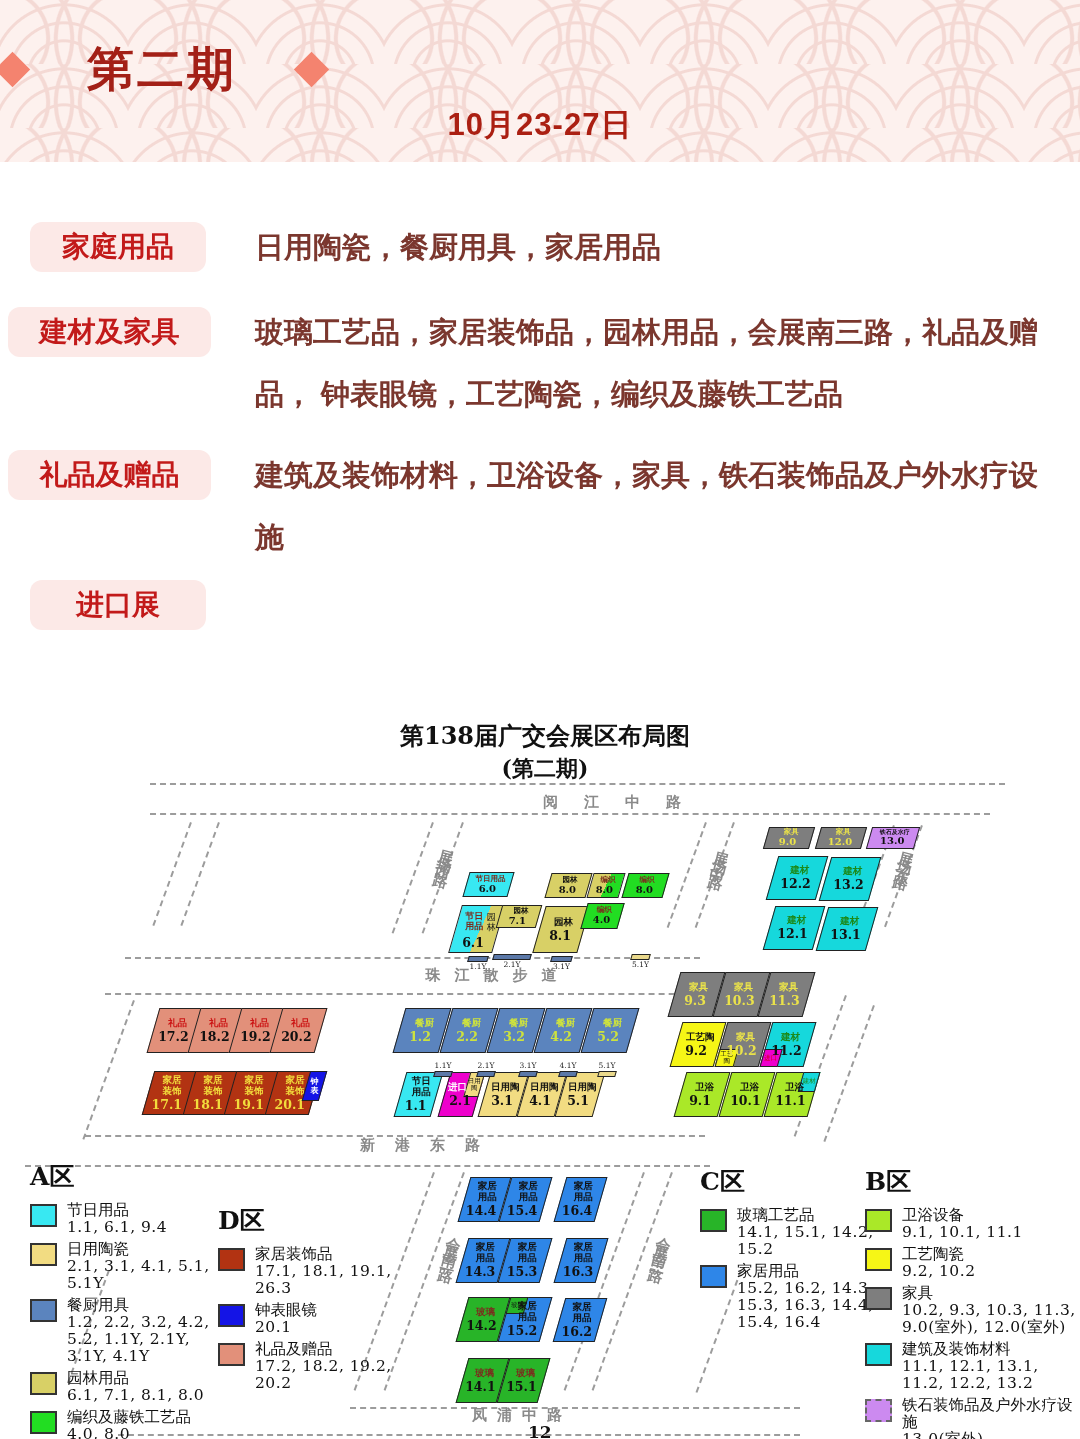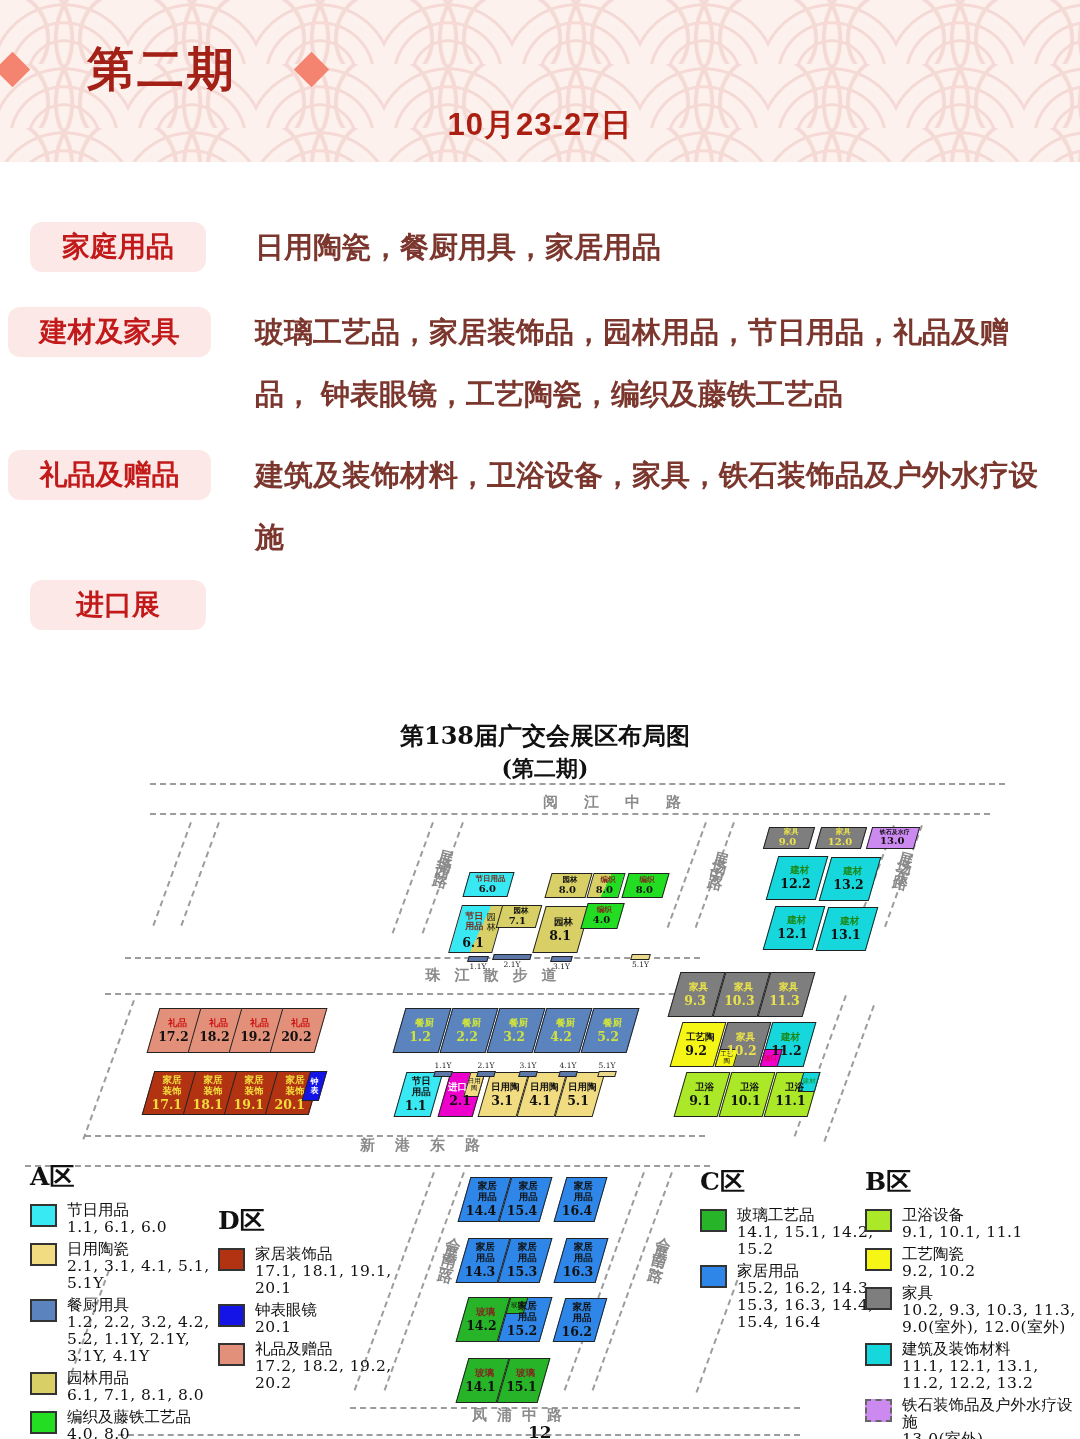--- a/index.html
+++ b/index.html
@@ -88,21 +88,21 @@
     <div class="hdr-date">10月23-27日</div>
   </div>
 
   <div class="cats">
       <div class="cat-row">
         <div class="pill">家庭用品</div>
         <div class="desc">日用陶瓷，餐厨用具，家居用品</div>
       </div>
       <div class="cat-row">
         <div class="pill">建材及家具</div>
-        <div class="desc">玻璃工艺品，家居装饰品，园林用品，节日用品，礼品及赠品， 钟表眼镜，工艺陶瓷，编织及藤铁工艺品</div>
+        <div class="desc">玻璃工艺品，家居装饰品，园林用品，会展南三路，礼品及赠品， 钟表眼镜，工艺陶瓷，编织及藤铁工艺品</div>
       </div>
       <div class="cat-row">
         <div class="pill">礼品及赠品</div>
         <div class="desc">建筑及装饰材料，卫浴设备，家具，铁石装饰品及户外水疗设施</div>
       </div>
       <div class="cat-row">
         <div class="pill">进口展</div>
       </div>
     </div>
 
@@ -410,21 +410,21 @@
       <div class="bar-w" style="left: 591px; top: 352px; width: 32px;">
         <div class="bar-lb">5.1Y</div>
         <div class="bar" style="width: 18px; background: rgb(234, 217, 140);"></div>
       </div>
       <div class="legend" style="left: 30px; top: 450px; width: 205px;">
         <div class="lg-title">A区</div>
         <div class="lg-item">
           <div class="swatch" style="background: rgb(56, 232, 242);"></div>
           <div>
             <div class="lg-label">节日用品</div>
-            <div class="lg-halls">1.1, 6.1, 6.0</div>
+            <div class="lg-halls">1.1, 6.1, 9.4</div>
           </div>
         </div>
         <div class="lg-item">
           <div class="swatch" style="background: rgb(242, 220, 130);"></div>
           <div>
             <div class="lg-label">日用陶瓷</div>
             <div class="lg-halls">2.1, 3.1, 4.1, 5.1, 5.1Y</div>
           </div>
         </div>
         <div class="lg-item">
@@ -448,21 +448,21 @@
             <div class="lg-halls">4.0, 8.0</div>
           </div>
         </div>
       </div>
       <div class="legend" style="left: 218px; top: 450px; width: 215px; margin-top: 44px;">
         <div class="lg-title">D区</div>
         <div class="lg-item">
           <div class="swatch" style="background: rgb(178, 51, 18);"></div>
           <div>
             <div class="lg-label">家居装饰品</div>
-            <div class="lg-halls">17.1, 18.1, 19.1, 20.1</div>
+            <div class="lg-halls">17.1, 18.1, 19.1, 26.3</div>
           </div>
         </div>
         <div class="lg-item">
           <div class="swatch" style="background: rgb(20, 20, 230);"></div>
           <div>
             <div class="lg-label">钟表眼镜</div>
             <div class="lg-halls">20.1</div>
           </div>
         </div>
         <div class="lg-item">

